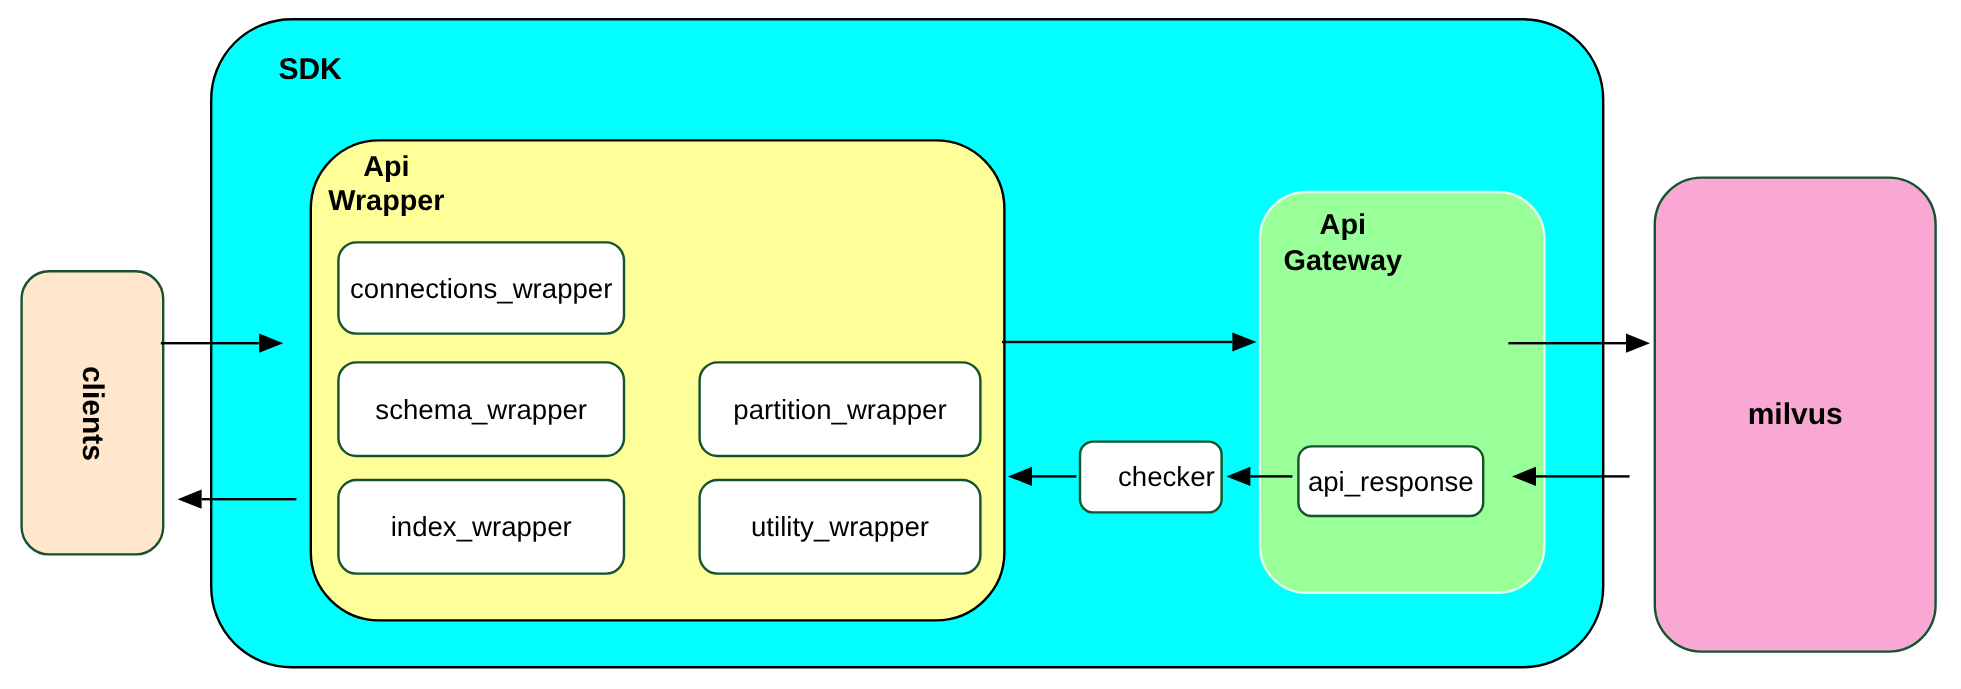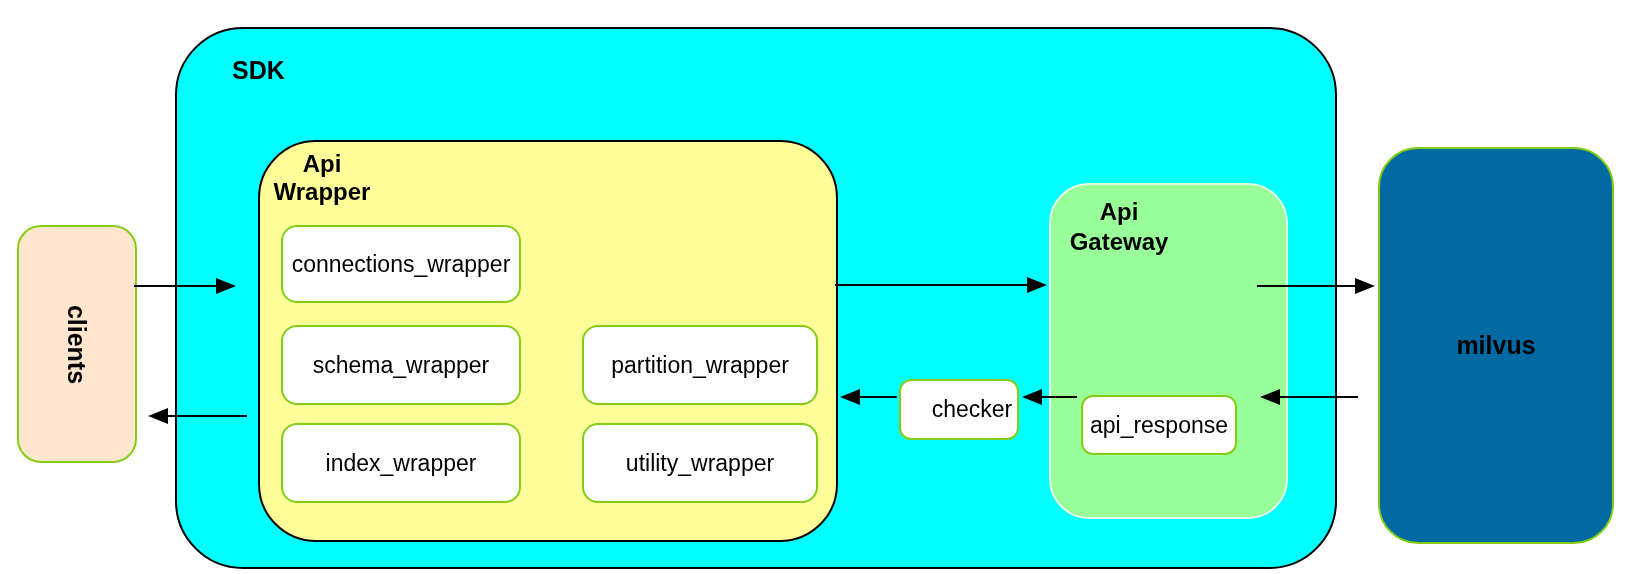--- a/index.html
+++ b/index.html
@@ -1,21 +1,21 @@
 <!DOCTYPE html>
 <html><head>
 <meta charset="utf-8">
 <style>
   html,body{margin:0;padding:0;background:#ffffff;}
   .stage{
     position:relative;width:1634px;height:574px;background:#ffffff;
     font-family:"Liberation Sans",sans-serif;color:#000;overflow:hidden;
   }
   
-  .container{position:absolute;box-sizing:border-box;margin-top:12px;}
+  .container{position:absolute;box-sizing:border-box;}
   .sdk{
     left:175px;top:15px;width:1162px;height:542px;
     background:#00FFFF;border:2px solid #000;border-radius:68px;
   }
   .wrapper{
     left:81px;top:99px;width:580px;height:402px;
     background:#FFFF99;border:2px solid #000;border-radius:58px;
   }
   .gateway{
     left:872px;top:142px;width:239px;height:336px;
@@ -23,42 +23,42 @@
   }
   .ctitle{
     position:absolute;font-weight:bold;font-size:25px;line-height:30px;
     white-space:pre-line;text-align:center;
   }
   .sdk-title{left:55px;top:26px;}
   .wrapper-title{left:7px;top:8px;width:110px;font-size:24px;line-height:28px;}
   .gateway-title{left:12px;top:12px;width:112px;font-size:24px;line-height:30px;}
   
   .node{
-    position:absolute;box-sizing:border-box;background:#fff;border:2px solid #84cc16;
+    position:absolute;box-sizing:border-box;background:#fff;border:2px solid #14532d;
     display:flex;align-items:center;justify-content:center;
     font-size:23px;text-align:center;
   }
   .wnode{border-radius:16px;}
   .n-connections{left:21px;top:83px;width:240px;height:78px;}
   .n-collections{left:322px;top:83px;width:236px;height:78px;}
   .n-schema{left:21px;top:183px;width:240px;height:80px;align-items:center;}
   .n-partition{left:322px;top:183px;width:236px;height:80px;}
   .n-index{left:21px;top:281px;width:240px;height:80px;}
   .n-utility{left:322px;top:281px;width:236px;height:80px;align-items:center;}
   .n-request{left:30px;top:100px;width:180px;height:58px;border-radius:12px;}
   .n-response{left:30px;top:210px;width:156px;height:60px;border-radius:12px;}
   .n-checker{left:722px;top:350px;width:120px;height:61px;border-radius:12px;padding-left:26px;}
   .clients{
     left:17px;top:225px;width:120px;height:238px;
     background:#FFE6CC;border-radius:24px;font-weight:bold;font-size:25px;
   }
   .clients .vtext{transform:rotate(90deg);white-space:nowrap;display:block;}
   .milvus{
     left:1378px;top:147px;width:236px;height:397px;
-    background:#0369a1;border-radius:40px;font-weight:bold;font-size:25px;
+    background:#f9a8d4;border-radius:40px;font-weight:bold;font-size:25px;
   }
   
   .arrow{position:absolute;height:2px;background:#000;z-index:5;}
   .ah{
     position:absolute;width:0;height:0;top:-7px;
     border-top:8px solid transparent;border-bottom:8px solid transparent;
   }
   .ah-r{right:-20px;border-left:20px solid #000;}
   .ah-l{left:-20px;border-right:20px solid #000;}
   .a1{left:134px;top:285px;width:82px;}

